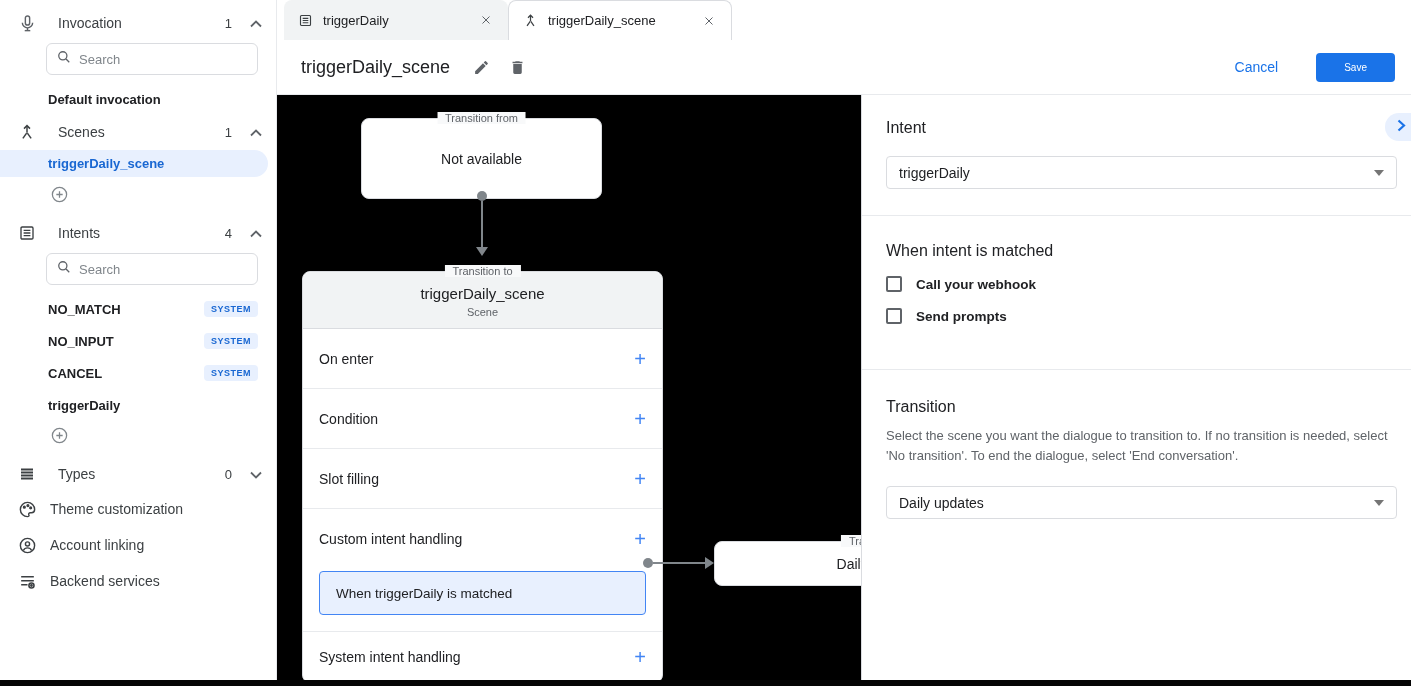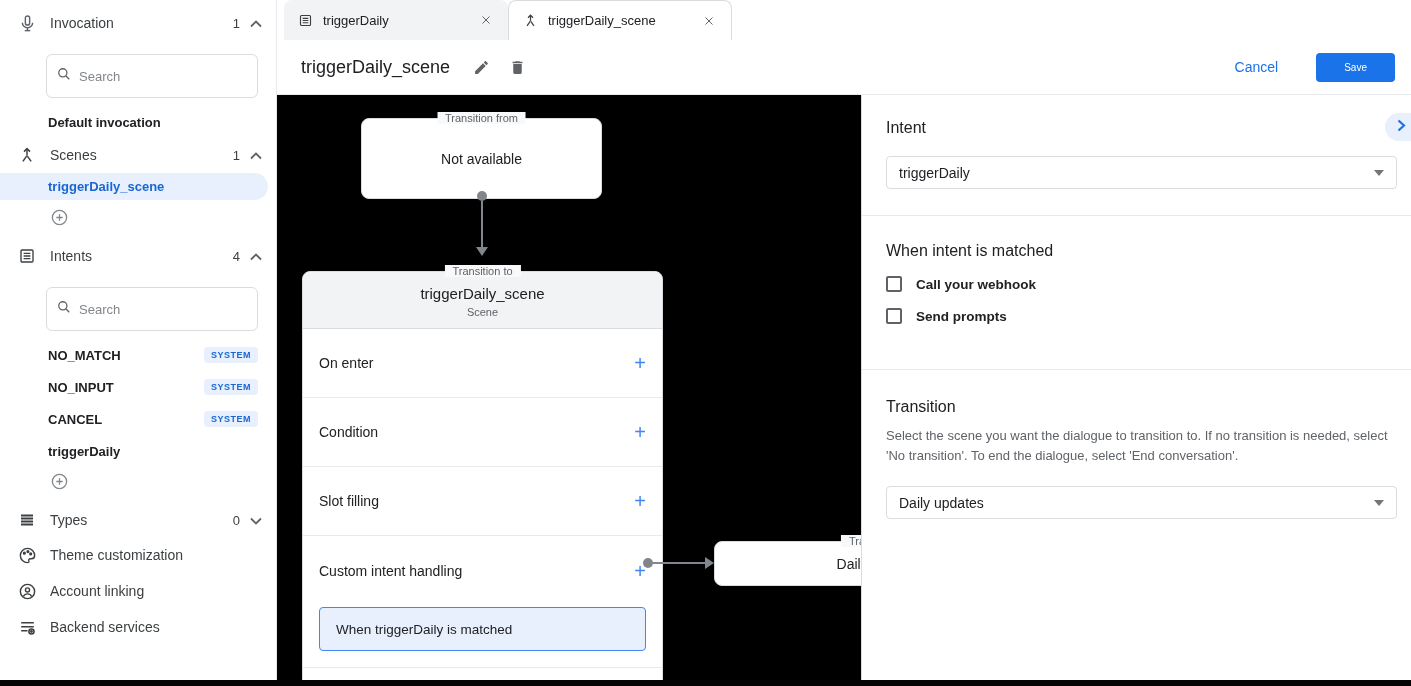--- a/index.html
+++ b/index.html
@@ -2,25 +2,25 @@
 <html><head>
 <meta charset="utf-8">
 <style>
   * { box-sizing: border-box; margin: 0; padding: 0; }
   html,body { width:1411px; height:686px; overflow:hidden; }
   body { font-family:"Liberation Sans", sans-serif; background:#fff; color:#202124; }
   .app { position:relative; width:1411px; height:680px; display:flex; }
 
   
   .sidebar { width:276px; flex:none; background:#fff; padding-top:8px; position:relative; }
-  .side-head { display:flex; align-items:center; height:30px; padding:0 14px 0 16px; cursor:pointer; }
+  .side-head { display:flex; align-items:center; height:30px; padding:0 14px 0 16px; cursor:pointer;gap:8px; }
   .side-head .icn { width:22px; height:22px; margin-right:12px; display:flex; align-items:center; justify-content:center; }
   .side-head .lbl { font-size:14px; color:#3c4043; flex:1; }
   .side-head .cnt { font-size:13px; color:#3c4043; margin-right:10px; }
-  .side-search { margin:16px 18px 8px 46px; height:44px; border:1px solid #dadce0; border-radius:6px; display:flex; align-items:center; padding:0 10px; background:#fff; }
+  .side-search { margin:5px 18px 8px 46px; height:32px; border:1px solid #dadce0; border-radius:6px; display:flex; align-items:center; padding:0 10px; background:#fff; }
   .side-search input { border:none; outline:none; font-size:13px; color:#202124; width:100%; margin-left:8px; font-family:inherit; }
   .side-search input::placeholder { color:#80868b; }
   .side-item { height:32px; display:flex; align-items:center; padding-left:48px; padding-right:18px; font-size:13px; font-weight:700; color:#202124; cursor:pointer; }
   .side-item.selected { background:#e8f0fe; color:#1967d2; border-radius:0 16px 16px 0; width:268px; height:27px; margin:3px 0; }
   .badge { margin-left:auto; background:#e8f0fe; color:#1967d2; font-size:9px; font-weight:700; letter-spacing:.5px; padding:3px 7px; border-radius:4px;text-align:center; }
   .plus-row { height:32px; display:flex; align-items:center; padding-left:50px; cursor:pointer; }
   .nav-row { height:36px; display:flex; align-items:center; padding:0 16px; font-size:14px; color:#3c4043; cursor:pointer; }
   .nav-row .icn { width:22px; height:22px; margin-right:12px; display:flex; align-items:center; justify-content:center; }
   .sp6 { height:6px; } .sp2 { height:2px; }
 
@@ -51,21 +51,21 @@
   .dot { position:absolute; width:10px; height:10px; border-radius:50%; background:#80868b; }
   .vline { position:absolute; width:2px; background:#80868b; }
   .hline { position:absolute; height:2px; background:#80868b; }
   .arr-down { position:absolute; width:0; height:0; border-left:6px solid transparent; border-right:6px solid transparent; border-top:9px solid #80868b; }
   .arr-right { position:absolute; width:0; height:0; border-top:6px solid transparent; border-bottom:6px solid transparent; border-left:9px solid #80868b; }
 
   .scard { left:25px; top:176px; width:361px; }
   .scard-head { background:#f1f3f4; border-bottom:1px solid #dadce0; border-radius:8px 8px 0 0; text-align:center; padding:13px 0 10px; }
   .scard-title { font-size:15px; color:#202124; }
   .scard-sub { font-size:11px; color:#5f6368; margin-top:4px; }
-  .srow { height:69px; display:flex; align-items:center; justify-content:space-between; padding:0 16px; border-bottom:1px solid #e8eaed; font-size:14px; color:#202124; cursor:pointer; }
+  .srow { height:60px; display:flex; align-items:center; justify-content:space-between; padding:0 16px; border-bottom:1px solid #e8eaed; font-size:14px; color:#202124; cursor:pointer; }
   .srow.nobb { border-bottom:none; }
   .srow.last { border-bottom:none; height:50px; }
   .plus { color:#4285f4; font-size:20px; font-weight:300; line-height:1; }
   .child-wrap { padding:2px 16px 16px; border-bottom:1px solid #e8eaed; }
   .child-row { height:44px; background:#e8f0fe; border:1px solid #4285f4; border-radius:4px; display:flex; align-items:center; padding:0 16px; font-size:13.5px; color:#202124; cursor:pointer; }
 
   .pcard { left:437px; top:446px; width:330px; height:45px; display:flex; align-items:center; justify-content:center; font-size:14px; color:#202124; }
 
   
   .panel { flex:1; background:#fff; border-left:1px solid #dadce0; position:relative; padding:0 14px 0 24px; overflow:hidden; }

